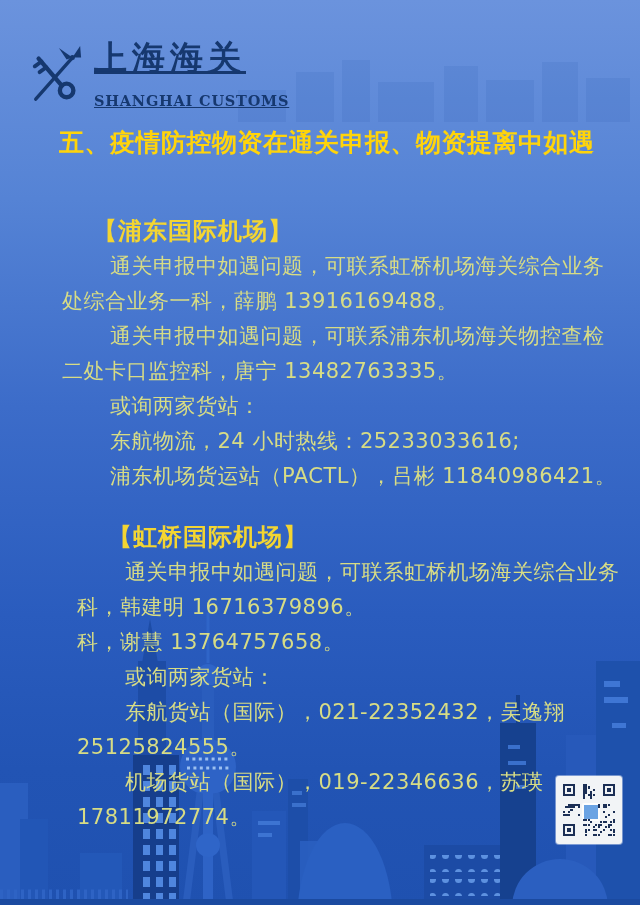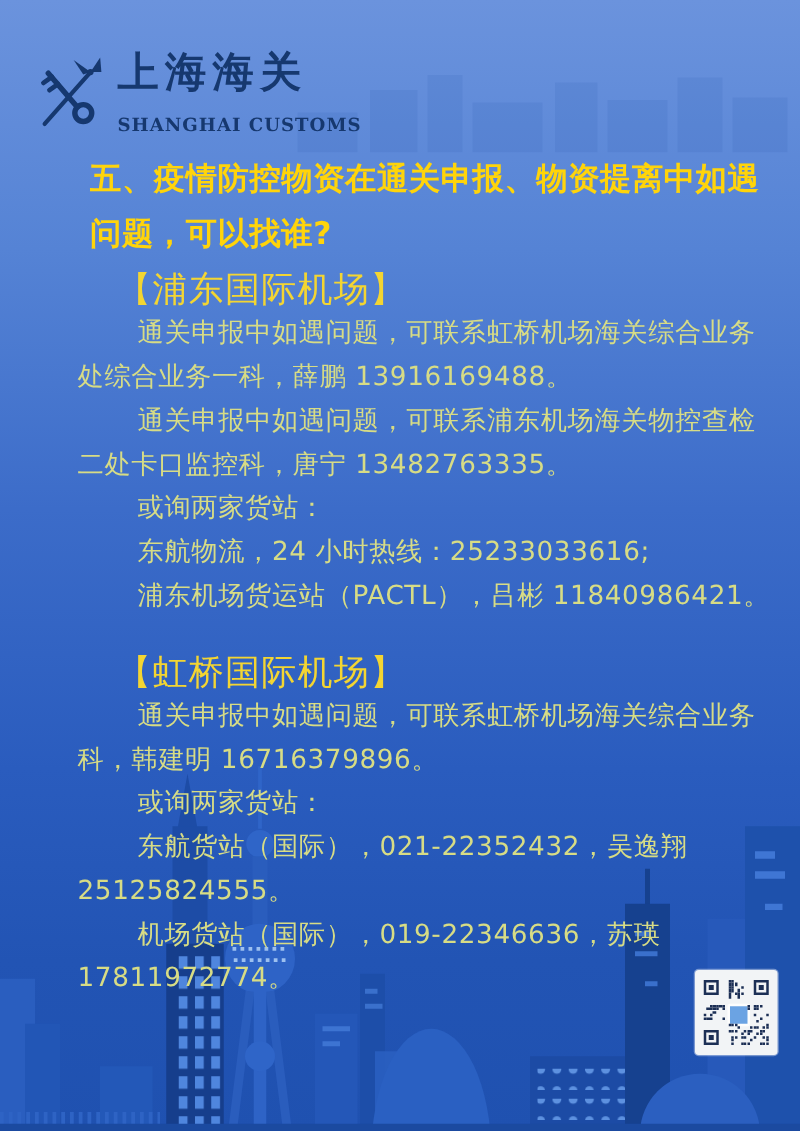--- a/index.html
+++ b/index.html
@@ -4,30 +4,30 @@
 <style>
   html,body{margin:0;padding:0;background:#222;}
   .poster{
     position:relative;width:640px;height:905px;overflow:hidden;
     font-family:"DejaVu Sans","Liberation Sans",sans-serif;
     background:linear-gradient(180deg,#6b93dd 0%,#5583d5 22%,#3c6cc9 45%,#2a5cbe 68%,#2254b4 85%,#1f51b0 100%);
   }
   svg{display:block}
   
   .logo{position:absolute;left:28px;top:40px;display:flex;align-items:center;}
-  .logo-text{margin-left:10px;color:#16386f;}
+  .logo-text{margin-left:10px;color:#16386f;text-decoration:underline;}
   .logo-cn{font-family:"DejaVu Serif","Liberation Serif",serif;font-weight:700;font-size:33px;letter-spacing:5px;line-height:1.1;}
   .logo-en{font-family:"DejaVu Serif","Liberation Serif",serif;font-weight:700;font-size:14.5px;letter-spacing:0.8px;margin-top:16px;}
   
-  .title{position:absolute;left:72px;top:121px;width:545px;font-size:25px;font-weight:700;
+  .title{position:absolute;left:59px;top:121px;width:545px;font-size:25px;font-weight:700;
          color:#ffd40a;line-height:44px;letter-spacing:0.5px;}
   
   .content{position:absolute;left:0;top:214px;width:640px;}
-  .section+.section{margin-top:26px;}
-  .sec-header{padding-left:93px;font-size:28px;font-weight:400;color:#f3d532;line-height:35px;letter-spacing:1px;}
+  .section+.section{margin-top:26px;padding-left:15px;}
+  .sec-header{padding-left:93px;font-size:24px;font-weight:700;color:#f3d532;line-height:35px;letter-spacing:1px;}
   .line{padding-left:62px;font-size:21px;color:#d7dc85;line-height:35px;letter-spacing:0.5px;}
   .line.ind{padding-left:110px;}
   
   .skyline{position:absolute;left:0;bottom:0;width:640px;height:300px;}
   .watermark{position:absolute;left:0;top:52px;width:640px;height:70px;opacity:0.10;}
   
   .qr{position:absolute;left:556px;top:776px;width:66px;height:68px;background:#f2f4f6;border-radius:3px;
       box-shadow:0 0 0 1px rgba(255,255,255,.4);}
   .qr-inner{position:absolute;left:7px;top:8px;width:52px;height:52px;}
   .qm{position:absolute;width:2.2px;height:2.2px;background:#1c2f55;}
@@ -131,38 +131,38 @@
       </g>
     </svg>
     <div class="logo-text">
       <div class="logo-cn">上海海关</div>
       <div class="logo-en">SHANGHAI CUSTOMS</div>
     </div>
   </div>
 
   <div class="title">
     <div>五、疫情防控物资在通关申报、物资提离中如遇</div>
-    <div>问题，可以找谁?</div>
   </div>
 
   <div class="content">
       <div class="section">
         <div class="sec-header">【浦东国际机场】</div>
         <div class="line ind">通关申报中如遇问题，可联系虹桥机场海关综合业务</div>
         <div class="line">处综合业务一科，薛鹏 13916169488。</div>
         <div class="line ind">通关申报中如遇问题，可联系浦东机场海关物控查检</div>
         <div class="line">二处卡口监控科，唐宁 13482763335。</div>
         <div class="line ind">或询两家货站：</div>
         <div class="line ind">东航物流，24 小时热线：25233033616;</div>
         <div class="line ind">浦东机场货运站（PACTL），吕彬 11840986421。</div>
       </div>
       <div class="section">
         <div class="sec-header">【虹桥国际机场】</div>
         <div class="line ind">通关申报中如遇问题，可联系虹桥机场海关综合业务</div>
         <div class="line">科，韩建明 16716379896。</div>
+        <div class="line">科，谢慧 13764757658。</div>
         <div class="line ind">或询两家货站：</div>
         <div class="line ind">东航货站（国际），021-22352432，吴逸翔</div>
         <div class="line">25125824555。</div>
         <div class="line ind">机场货站（国际），019-22346636，苏瑛</div>
         <div class="line">17811972774。</div>
       </div>
     </div>
 
   <div class="qr">
     <div class="qr-inner">

